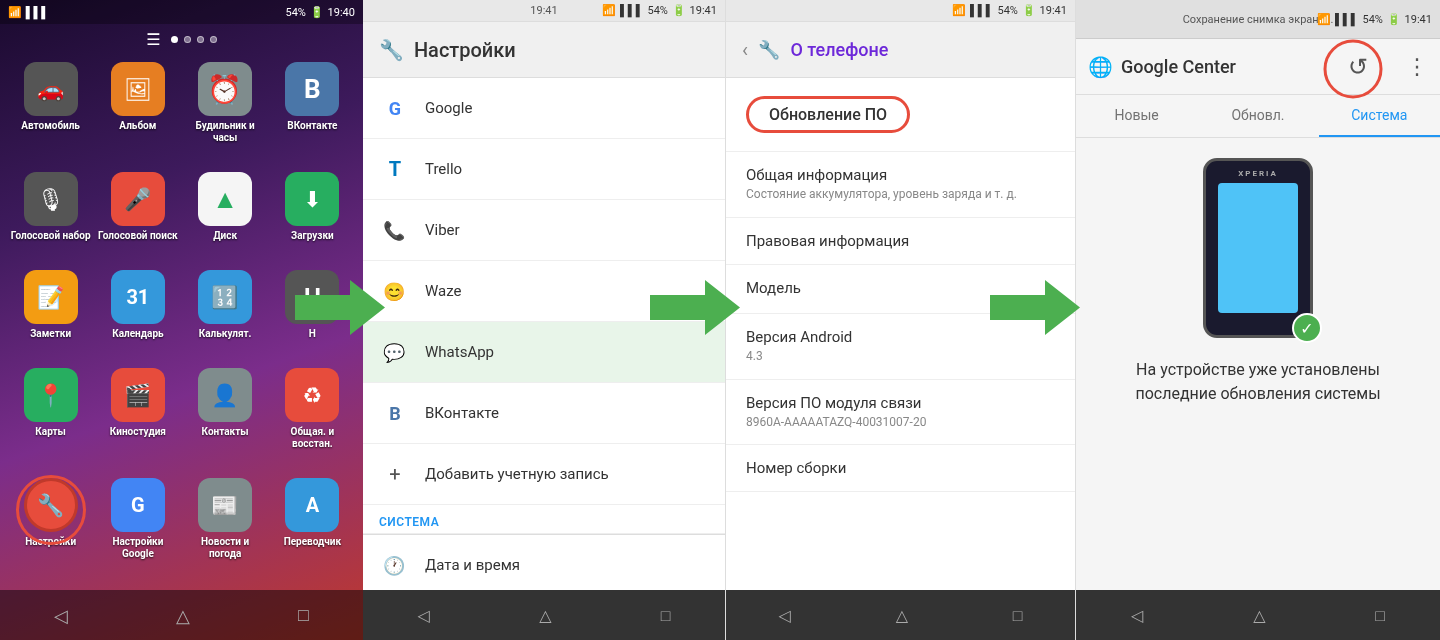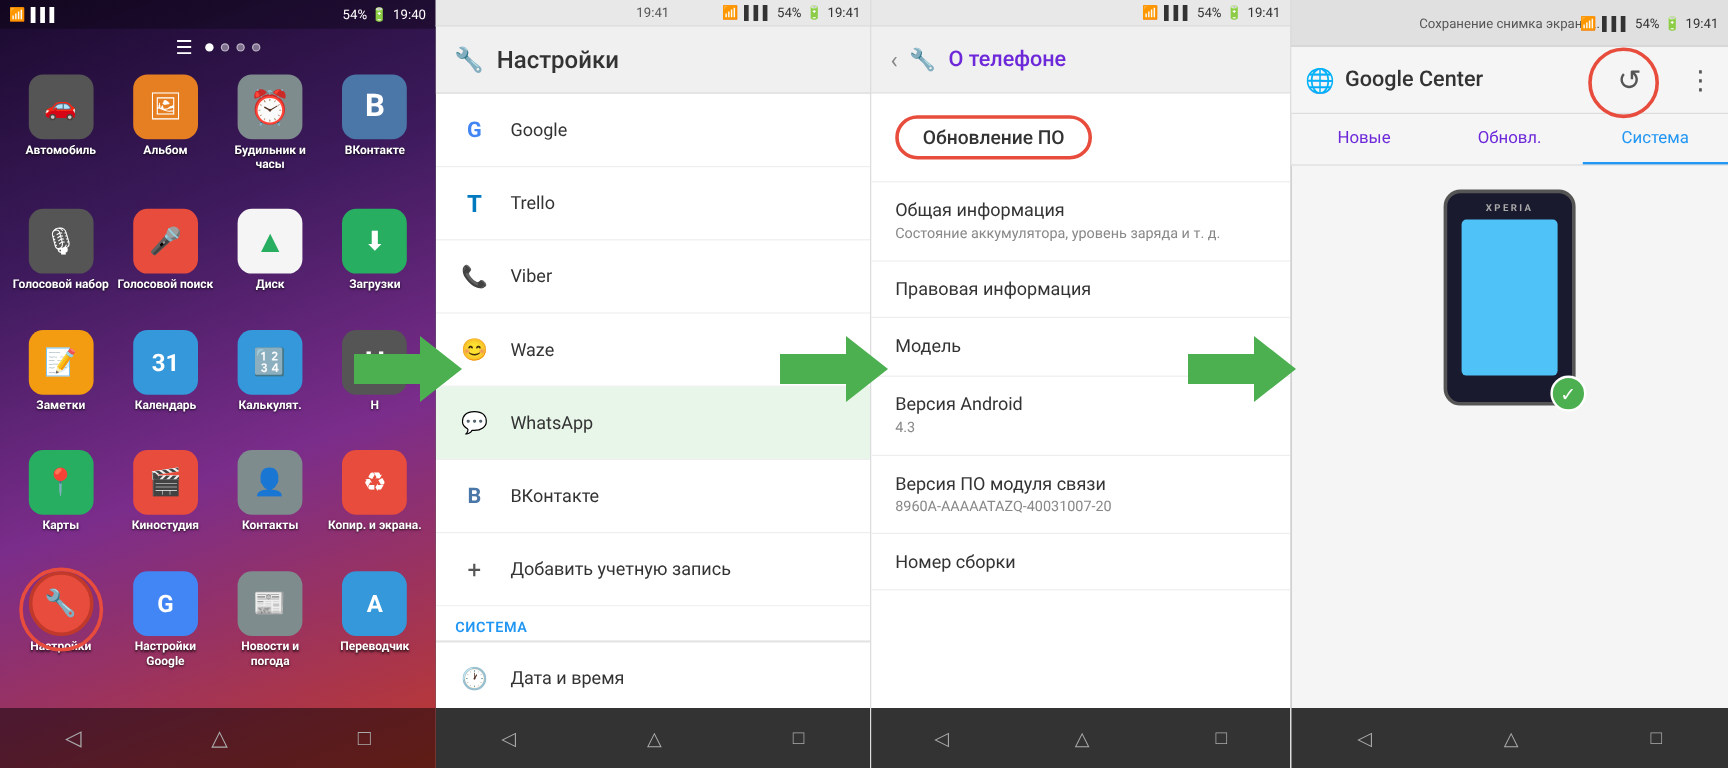--- a/index.html
+++ b/index.html
@@ -256,21 +256,21 @@
     .update-tabs {
       display: flex;
       background: #f5f5f5;
       border-bottom: 1px solid #ddd;
     }
     .update-tab {
       flex: 1;
       padding: 12px;
       text-align: center;
       font-size: 14px;
-      color: #6d28d9;
+      color: #737373;
       cursor: pointer;
       border-bottom: 2px solid transparent;
     }
     .update-tab.active {
       color: #2196F3;
       border-bottom: 2px solid #2196F3;
     }
     .update-content {
       flex: 1;
       display: flex;
@@ -443,21 +443,21 @@
       <div class="app-item">
         <div class="app-icon ic-kino">🎬</div>
         <span class="app-label">Киностудия</span>
       </div>
       <div class="app-item">
         <div class="app-icon ic-contacts">👤</div>
         <span class="app-label">Контакты</span>
       </div>
       <div class="app-item">
         <div class="app-icon ic-copy">♻</div>
-        <span class="app-label">Копир. и экрана.</span>
+        <span class="app-label">Общая. и восстан.</span>
       </div>
 
       <div class="app-item" style="position:relative">
         <div class="app-icon" style="background:#e74c3c; border-radius:50%; border: 3px solid #c0392b; font-size:22px">🔧</div>
         <span class="app-label">Настройки</span>
         <div class="selected-circle" style="position:absolute; width:70px; height:70px; top:-3px; left:50%; transform:translateX(-50%); border-radius:50%; border:3px solid #e74c3c;"></div>
       </div>
       <div class="app-item">
         <div class="app-icon ic-settings-google" style="font-size:20px; font-weight:bold; color:#fff">G</div>
         <span class="app-label">Настройки Google</span>
@@ -664,20 +664,21 @@
 
     <div class="update-content">
 
       <div style="position:relative; display:inline-block;">
         <div class="phone-image">
           <div style="position:absolute; top:8px; left:50%; transform:translateX(-50%); font-size:8px; color:#aaa; letter-spacing:2px; font-weight:bold;">XPERIA</div>
           <div class="phone-screen"></div>
           <div class="checkmark-badge">✓</div>
         </div>
       </div>
+      <div class="update-message">На устройстве уже установлены последние обновления системы</div>
     </div>
 
     <div class="update-nav">
       <span class="nav-icon">◁</span>
       <span class="nav-icon">△</span>
       <span class="nav-icon">□</span>
     </div>
   </div>
 
 </div>

